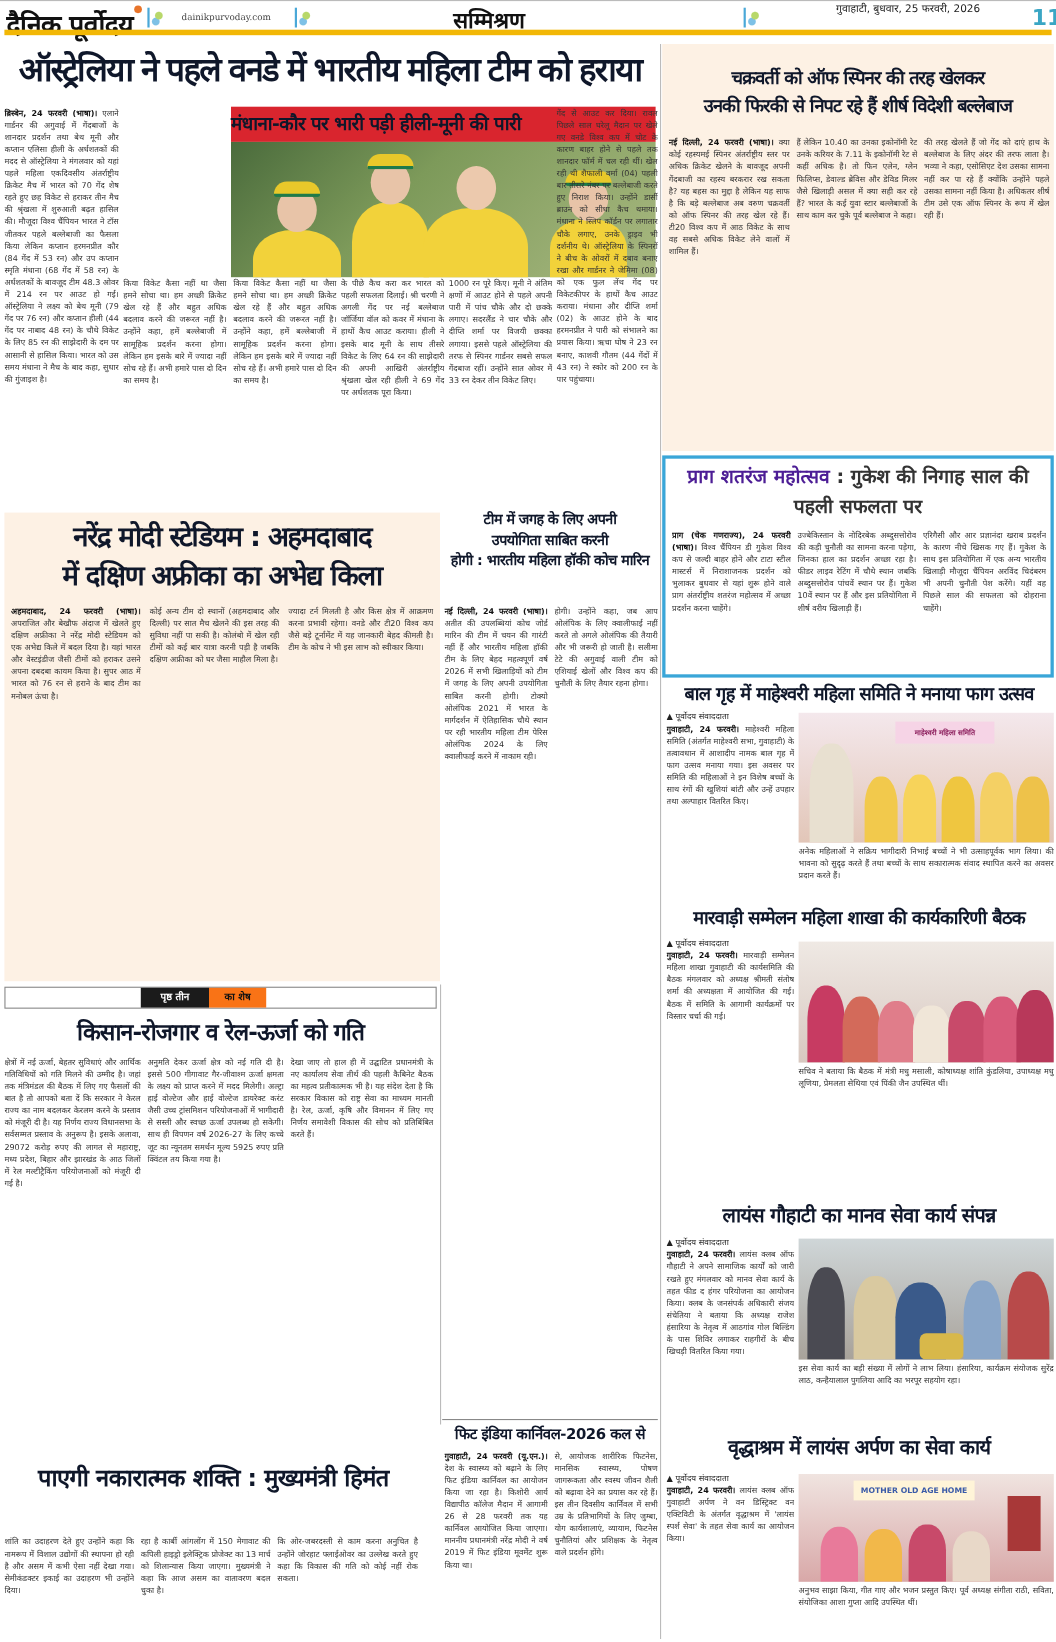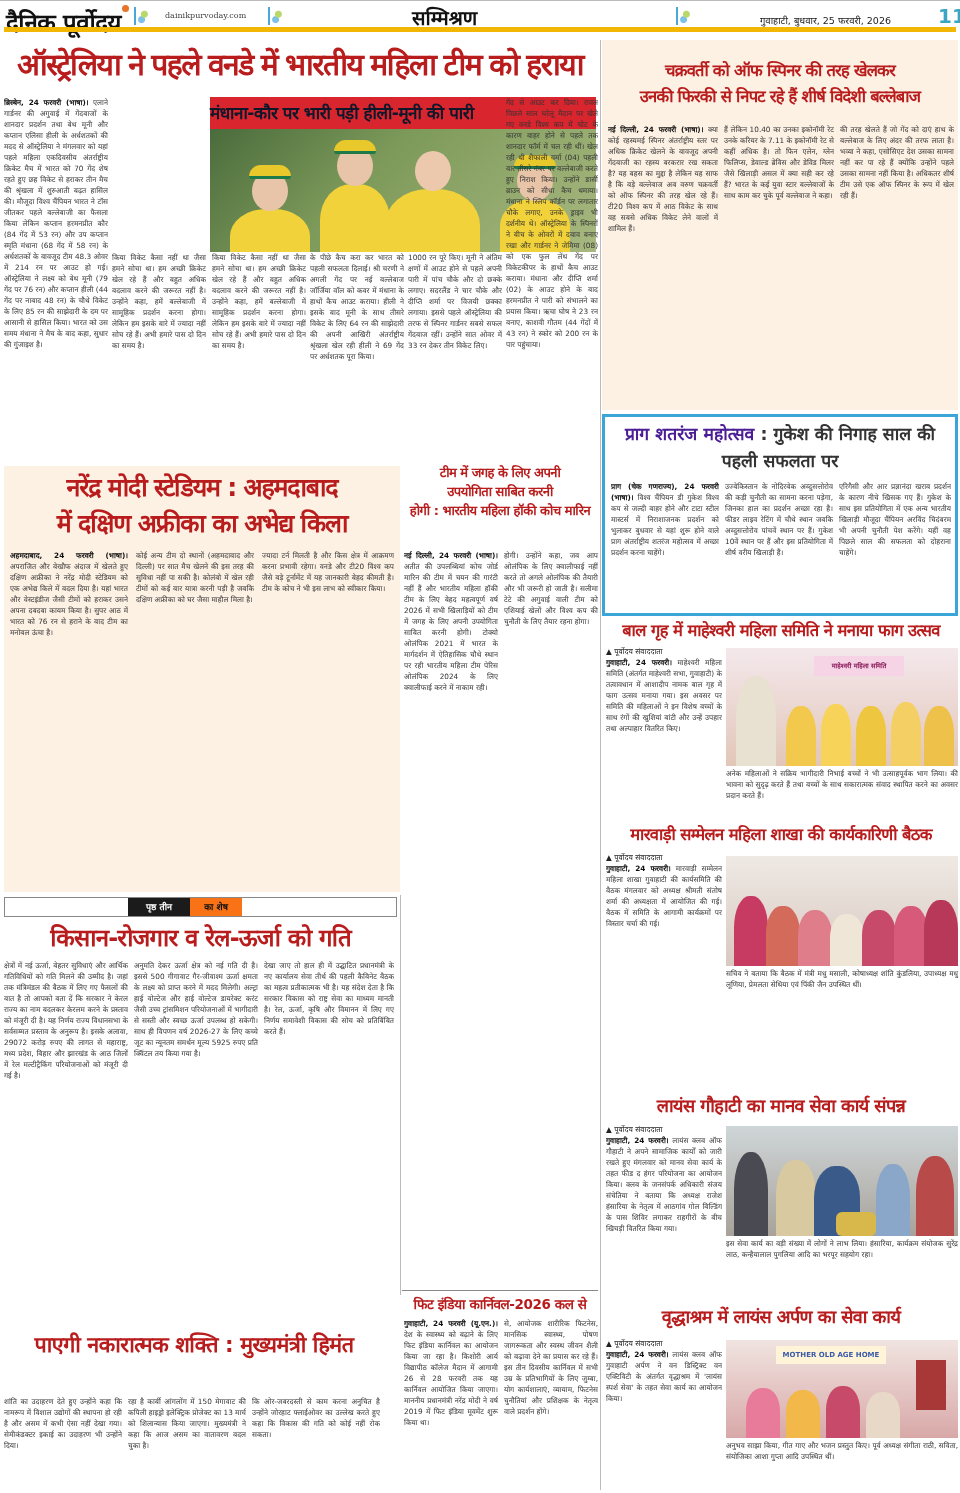--- a/index.html
+++ b/index.html
@@ -6,24 +6,24 @@
 body{width:960px;height:1493px;background:#fff;font-family:"DejaVu Sans",sans-serif;color:#222;overflow:hidden;position:relative}
 .abs{position:absolute}
 
 .mast{left:0;top:0;width:960px;height:34px;border-top:1px solid #bbb}
 .mast .bar{position:absolute;left:4px;right:4px;top:26px;height:5px;background:#f2b705}
 .logo{position:absolute;left:6px;top:4px;font-family:"DejaVu Serif",serif;font-weight:bold;font-size:24px;color:#111;letter-spacing:-0.5px}
 .logo .dot{display:inline-block;width:7px;height:7px;border-radius:50%;background:#e8742a;vertical-align:top;margin-left:1px}
 .mico{position:absolute;top:6px;width:16px;height:18px;border-left:2px solid #4aa8d8;background:radial-gradient(circle at 60% 40%,#b8d86a 0 3px,transparent 4px),radial-gradient(circle at 40% 70%,#7ec1e6 0 3px,transparent 4px)}
 .site{position:absolute;left:165px;top:10px;font-family:"DejaVu Serif",serif;font-size:8px;color:#444}
 .section{position:absolute;left:412px;top:3px;font-family:"DejaVu Serif",serif;font-weight:bold;font-size:20px;color:#111}
-.dateline{position:absolute;left:760px;top:13px;font-size:9.5px;color:#222}
+.dateline{position:absolute;left:760px;top:0;font-size:9.5px;color:#222}
 .pgno{position:absolute;left:938px;top:3px;font-size:20px;font-weight:bold;color:#3aa6c4}
 
-h1,h2,h3{font-weight:bold;color:#b91c1c;font-family:"DejaVu Sans",sans-serif}
+h1,h2,h3{font-weight:bold;color:#0f172a;font-family:"DejaVu Sans",sans-serif}
 .hl-main{left:0;top:46px;width:600px;text-align:center;font-size:30px;letter-spacing:-1.5px;font-stretch:condensed;line-height:38px}
 .col{font-size:7.3px;line-height:11px;color:#333;text-align:justify;overflow:hidden}
 .col b{color:#111}
 .rule-v{background:#bbb;width:1px}
 .rule-h{background:#888;height:1px}
 .sub-red{left:210px;top:97px;width:386px;height:32px;background:#d9252e;color:#0f172a;font-size:17px;font-weight:bold;text-align:left;line-height:32px;letter-spacing:-0.5px}
 .photo{background:linear-gradient(135deg,#4a6b3c,#7d9a5a 40%,#a8b880);overflow:hidden}
 .player{position:absolute;border-radius:45% 45% 10% 10%;background:#f2d23a}
 .player .head{position:absolute;width:36px;height:40px;border-radius:50%;background:#e8c4a8;left:50%;margin-left:-18px;top:-38px}
 .player .cap{position:absolute;width:42px;height:14px;border-radius:20px 20px 4px 4px;background:#e8c82a;left:50%;margin-left:-21px;top:-44px;border-bottom:3px solid #1f7a4a}
@@ -32,21 +32,21 @@
 .hl-modi{left:4px;top:470px;width:396px;text-align:center;font-size:25px;line-height:36px;letter-spacing:-1.2px}
 .hl-hockey{left:402px;top:463px;width:196px;text-align:center;font-size:13px;line-height:19px;letter-spacing:-0.5px}
 .chess{left:602px;top:414px;width:356px;height:202px;border:3px solid #3aa6d8}
 .chess h2{font-size:17.5px;line-height:27px;text-align:center;padding-top:4px;font-weight:bold;color:#333}
 .chess h2 .red{color:#4c1d95}
 .hl-sm{font-size:16.5px;line-height:22px;text-align:center;letter-spacing:-0.6px}
 .byline{font-size:7.5px;font-weight:normal;color:#222}
 .tab-strip{left:4px;top:897px;width:393px;height:20px;border:1px solid #888}
 .tab-dark{position:absolute;left:123px;top:0;width:62px;height:18px;background:#1b1b1b;color:#fff;font-size:9px;font-weight:bold;text-align:center;line-height:18px}
 .tab-light{position:absolute;left:185px;top:0;width:52px;height:18px;background:#f97316;color:#111;font-size:9px;font-weight:bold;text-align:center;line-height:18px}
-.hl-kisan{left:4px;top:918px;width:393px;text-align:center;font-size:24px;line-height:40px;letter-spacing:-0.8px;font-weight:bold}
+.hl-kisan{left:4px;top:918px;width:393px;text-align:center;font-size:21px;line-height:40px;letter-spacing:-0.8px;font-weight:bold}
 .hl-vikas{left:4px;top:1328px;width:380px;text-align:center;font-size:21.5px;line-height:33px;letter-spacing:-0.5px}
 .hl-fit{left:400px;top:1294px;width:200px;text-align:center;font-size:13.5px;line-height:20px;letter-spacing:-0.4px}
 .caption{font-size:7.3px;line-height:11px;color:#333;text-align:justify}
 .pic{background:#cbb;overflow:hidden}
 .people{position:absolute;bottom:0;border-radius:45% 45% 0 0}
 </style>
 </head>
 <body>
 
 <div class="abs mast">

